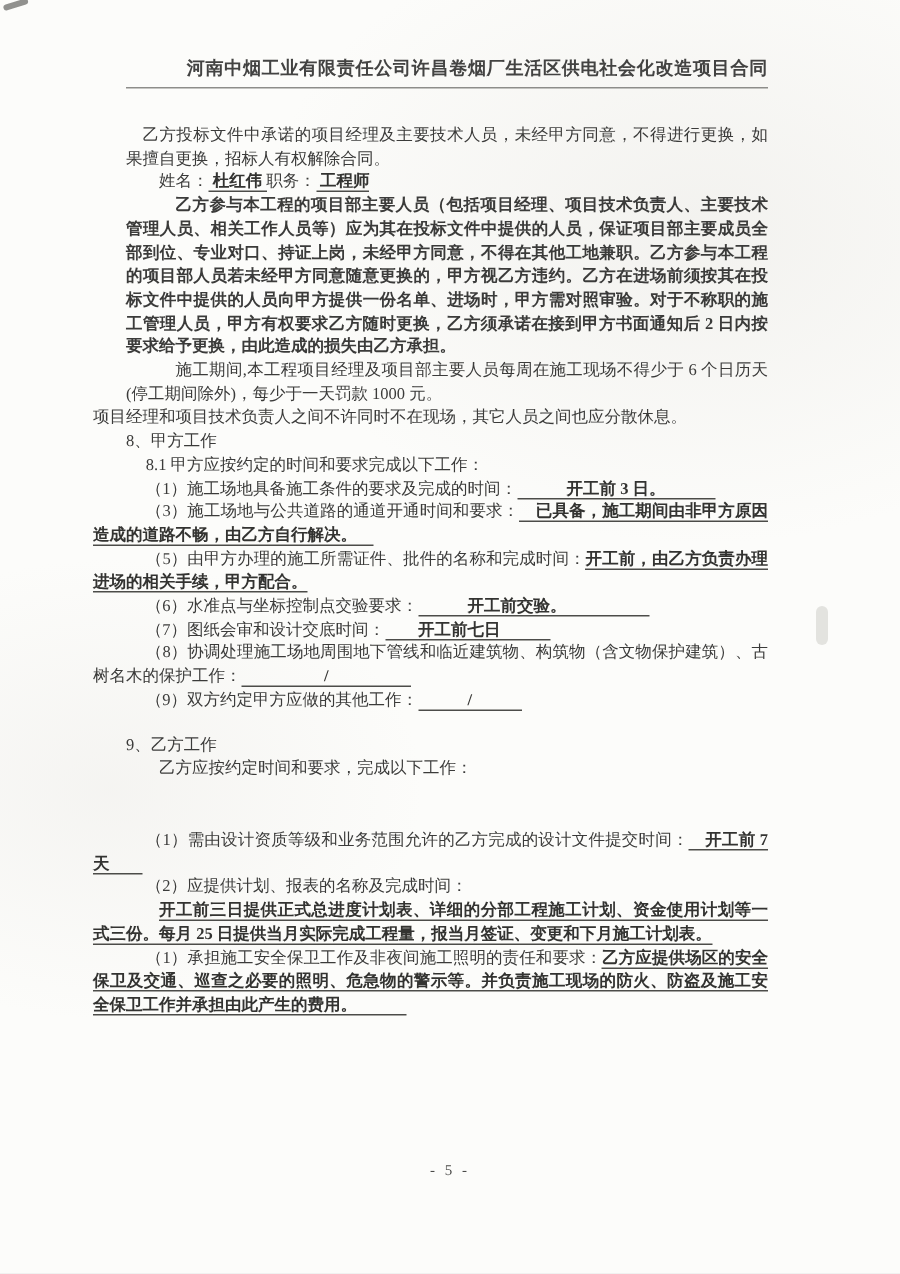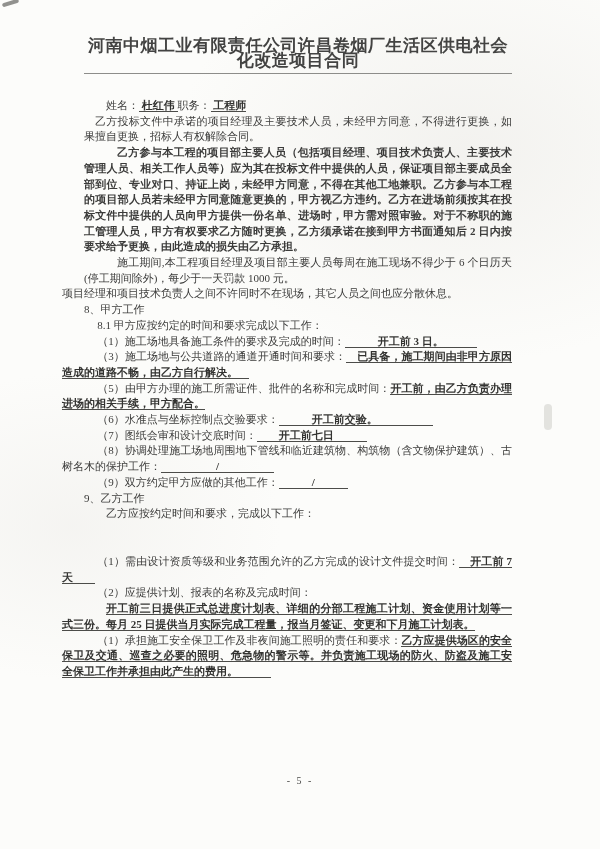--- a/index.html
+++ b/index.html
@@ -12,22 +12,22 @@
       radial-gradient(ellipse 300px 220px at 12% 62%, rgba(228,226,222,0.3), rgba(0,0,0,0) 70%),
       #fcfcfa;
     font-family:"Liberation Serif","DejaVu Serif",serif;
     color:#3b3b3a;
     overflow:hidden;
   }
   .content { position:absolute; left:62px; top:38px; width:450px; }
   .doc-title {
     margin:0 0 0 22px;
     width:428px;
-    text-align:center;
-    font-size:17px;
+    text-align:right;
+    font-size:12px;
     font-weight:bold;
     letter-spacing:0.5px;
     line-height:15px;
     padding-bottom:5px;
     border-bottom:1px solid #8d8d8a;
     color:#434342;
   }
   .doc-body {
     margin-top:24px;
     font-size:11px;
@@ -70,35 +70,35 @@
 
 <div class="page" style="color: rgb(59, 59, 58);">
   <div class="smudge-tl"></div>
   <div class="smudge-right"></div>
 
   <div class="content">
     <h1 class="doc-title">河南中烟工业有限责任公司许昌卷烟厂生活区供电社会化改造项目合同</h1>
 
     <div class="doc-body">
 
-    <p style="text-indent: 4em;"><span class="plain">姓名：</span><span class="fill"> 杜红伟 </span><span class="plain">  职务：</span><span class="fill"> 工程师 </span></p>
-        <p style="margin-left: 2em; text-indent: 1em;"><span class="plain">乙方投标文件中承诺的项目经理及主要技术人员，未经甲方同意，不得进行更换，如果擅自更换，招标人有权解除合同。</span></p>
+    <p style="margin-left: 2em; text-indent: 1em;"><span class="plain">乙方投标文件中承诺的项目经理及主要技术人员，未经甲方同意，不得进行更换，如果擅自更换，招标人有权解除合同。</span></p>
+        <p style="text-indent: 4em;"><span class="plain">姓名：</span><span class="fill"> 杜红伟 </span><span class="plain">  职务：</span><span class="fill"> 工程师 </span></p>
         <p style="margin-left: 2em; text-indent: 3em; font-weight: bold;"><span class="plain">乙方参与本工程的项目部主要人员（包括项目经理、项目技术负责人、主要技术管理人员、相关工作人员等）应为其在投标文件中提供的人员，保证项目部主要成员全部到位、专业对口、持证上岗，未经甲方同意，不得在其他工地兼职。乙方参与本工程的项目部人员若未经甲方同意随意更换的，甲方视乙方违约。乙方在进场前须按其在投标文件中提供的人员向甲方提供一份名单、进场时，甲方需对照审验。对于不称职的施工管理人员，甲方有权要求乙方随时更换，乙方须承诺在接到甲方书面通知后 2 日内按要求给予更换，由此造成的损失由乙方承担。</span></p>
         <p style="margin-left: 2em; text-indent: 3em;"><span class="plain">施工期间,本工程项目经理及项目部主要人员每周在施工现场不得少于 6 个日历天(停工期间除外)，每少于一天罚款 1000 元。</span></p>
         <p><span class="plain">项目经理和项目技术负责人之间不许同时不在现场，其它人员之间也应分散休息。</span></p>
         <p style="margin-left: 2em;"><span class="plain">8、甲方工作</span></p>
         <p style="text-indent: 3.2em;"><span class="plain">8.1 甲方应按约定的时间和要求完成以下工作：</span></p>
         <p style="text-indent: 3.2em;"><span class="plain">（1）施工场地具备施工条件的要求及完成的时间：</span><span class="fill">　　　开工前 3 日。　　　</span></p>
         <p style="text-indent: 3.2em;"><span class="plain">（3）施工场地与公共道路的通道开通时间和要求：</span><span class="fill">　已具备，施工期间由非甲方原因造成的道路不畅，由乙方自行解决。　</span></p>
         <p style="text-indent: 3.2em;"><span class="plain">（5）由甲方办理的施工所需证件、批件的名称和完成时间：</span><span class="fill">开工前，由乙方负责办理进场的相关手续，甲方配合。</span></p>
         <p style="text-indent: 3.2em;"><span class="plain">（6）水准点与坐标控制点交验要求：</span><span class="fill">　　　开工前交验。　　　　　</span></p>
         <p style="text-indent: 3.2em;"><span class="plain">（7）图纸会审和设计交底时间：</span><span class="fill">　　开工前七日　　　</span></p>
         <p style="text-indent: 3.2em;"><span class="plain">（8）协调处理施工场地周围地下管线和临近建筑物、构筑物（含文物保护建筑）、古树名木的保护工作：</span><span class="fill">　　　　　/　　　　　</span></p>
         <p style="text-indent: 3.2em;"><span class="plain">（9）双方约定甲方应做的其他工作：</span><span class="fill">　　　/　　　</span></p>
-        <p style="margin-left: 2em; "><span class="plain">9、乙方工作</span></p>
+        <p style="margin-left: 2em; margin-top: 14px;"><span class="plain">9、乙方工作</span></p>
         <p style="text-indent: 4em;"><span class="plain">乙方应按约定时间和要求，完成以下工作：</span></p>
         <p style="text-indent: 3.2em; margin-top: 32px;"><span class="plain">（1）需由设计资质等级和业务范围允许的乙方完成的设计文件提交时间：</span><span class="fill">　开工前 7 天　　</span></p>
         <p style="text-indent: 3.2em;"><span class="plain">（2）应提供计划、报表的名称及完成时间：</span></p>
         <p style="text-indent: 4em;"><span class="fill">开工前三日提供正式总进度计划表、详细的分部工程施工计划、资金使用计划等一式三份。每月 25 日提供当月实际完成工程量，报当月签证、变更和下月施工计划表。</span></p>
         <p style="text-indent: 3.2em;"><span class="plain">（1）承担施工安全保卫工作及非夜间施工照明的责任和要求：</span><span class="fill">乙方应提供场区的安全保卫及交通、巡查之必要的照明、危急物的警示等。并负责施工现场的防火、防盗及施工安全保卫工作并承担由此产生的费用。　　　</span></p>
       </div>
   </div>
 
   <div class="page-number">- 5 -</div>
 </div>

